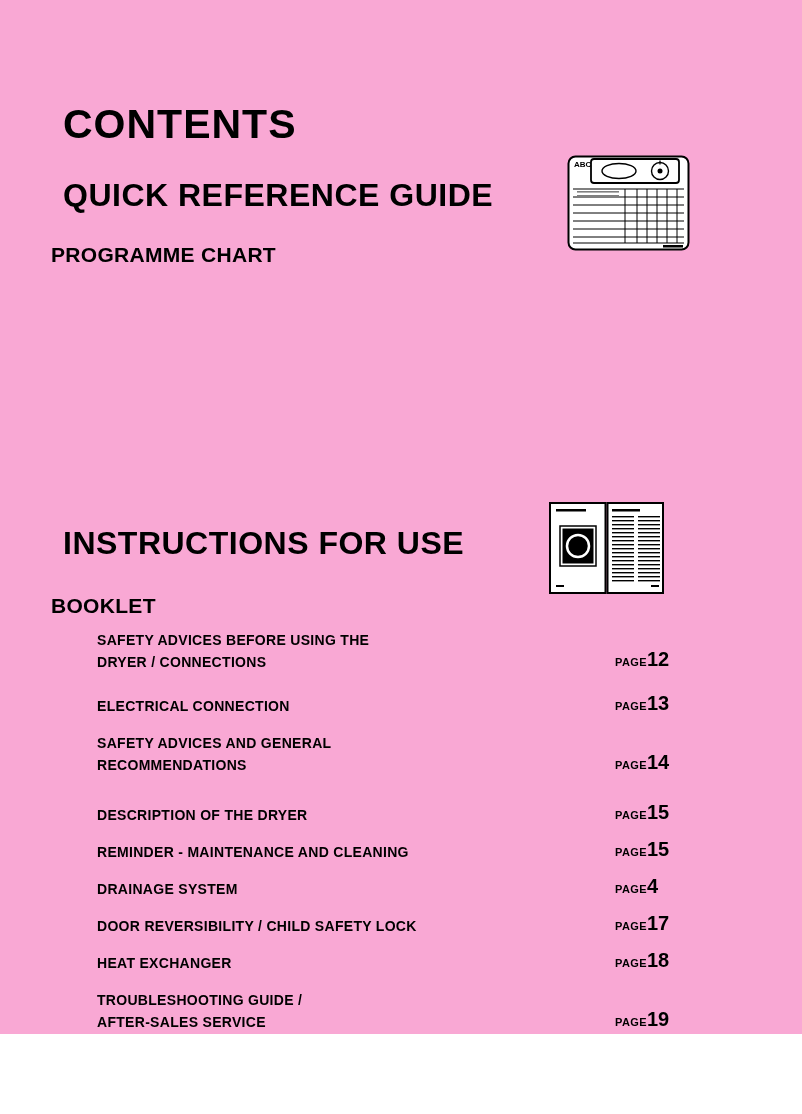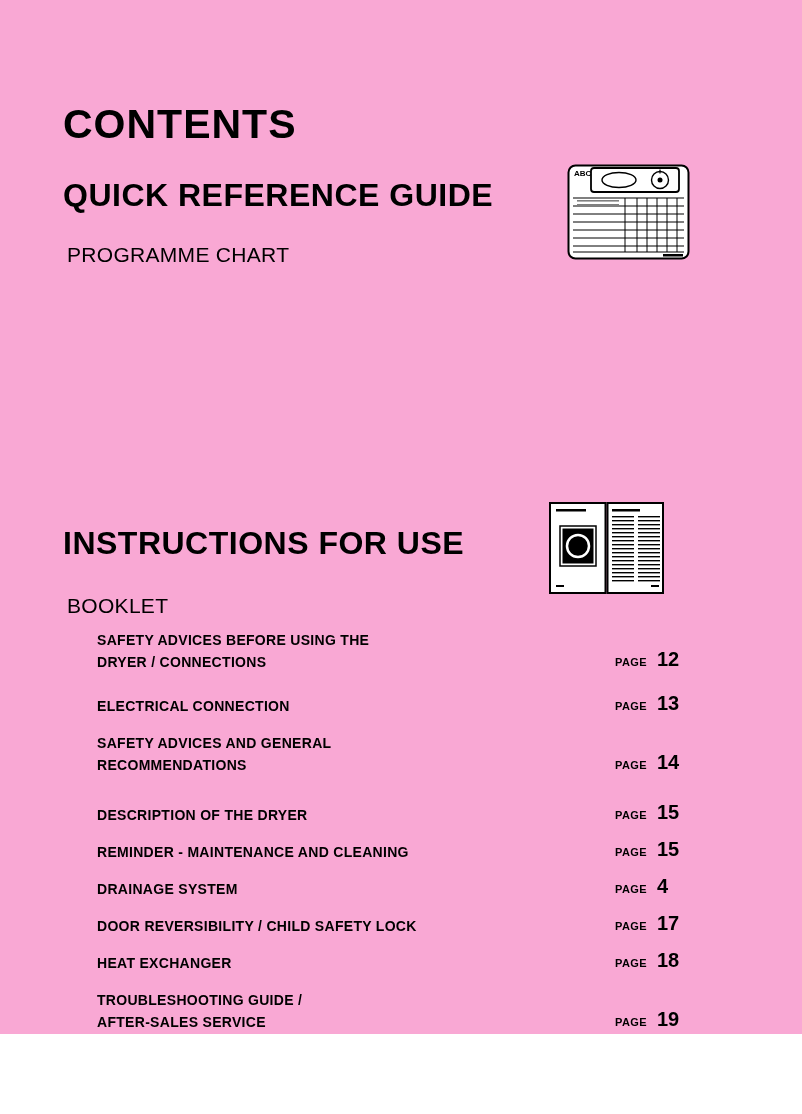--- a/index.html
+++ b/index.html
@@ -27,30 +27,30 @@
     font-size: 32px;
     font-weight: 700;
     letter-spacing: 0.5px;
     line-height: 1.1;
     white-space: nowrap;
   }
   .section-heading.qr { top: 178px; }
   .section-heading.ifu { top: 526px; text-align: center; }
   .sub-heading {
     position: absolute;
-    left: 67px;
+    left: 51px;
     font-size: 21px;
-    font-weight: 400;
+    font-weight: 700;
     letter-spacing: 0.3px;
     white-space: nowrap;
   }
   .sub-heading.qr { top: 243px; }
   .sub-heading.ifu { top: 594px; }
   .icon-box { position: absolute; }
-  .icon-box.chart { left: 567px; top: 164px; width: 123px; height: 96px; }
+  .icon-box.chart { left: 567px; top: 155px; width: 123px; height: 96px; }
   .icon-box.booklet { left: 548px; top: 500px; width: 117px; height: 96px; }
   .qr-list {
     position: absolute;
     left: 97px; top: 279px;
     width: 560px;
   }
   .qr-item {
     font-size: 18px;
     font-weight: 700;
     letter-spacing: 0.3px;
@@ -75,21 +75,21 @@
     letter-spacing: 0.3px;
     line-height: 22px;
     white-space: nowrap;
   }
   .page-ref {
     position: absolute;
     left: 518px;
     bottom: 2px;
     display: flex;
     align-items: baseline;
-    gap: 10px;
+    gap: 0;
     white-space: nowrap;
   }
   .page-word {
     font-size: 11px;
     font-weight: 700;
     letter-spacing: 0.4px;
   }
   .page-num {
     font-size: 20px;
     font-weight: 700;

